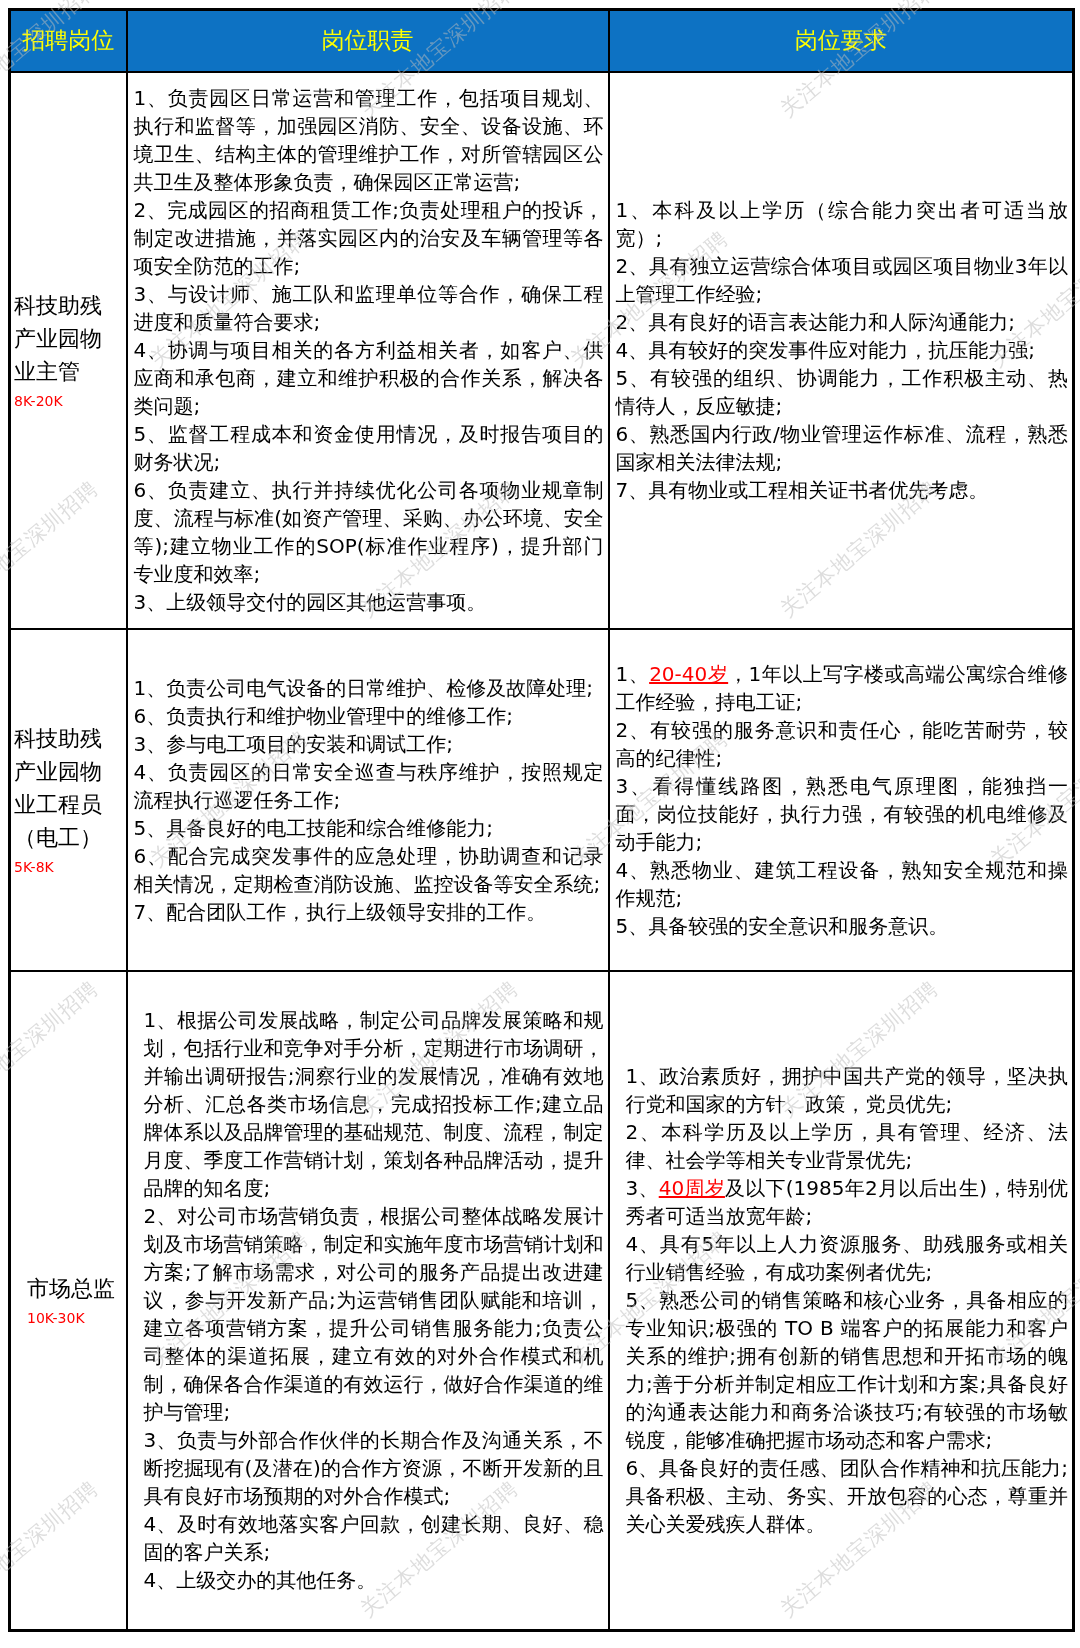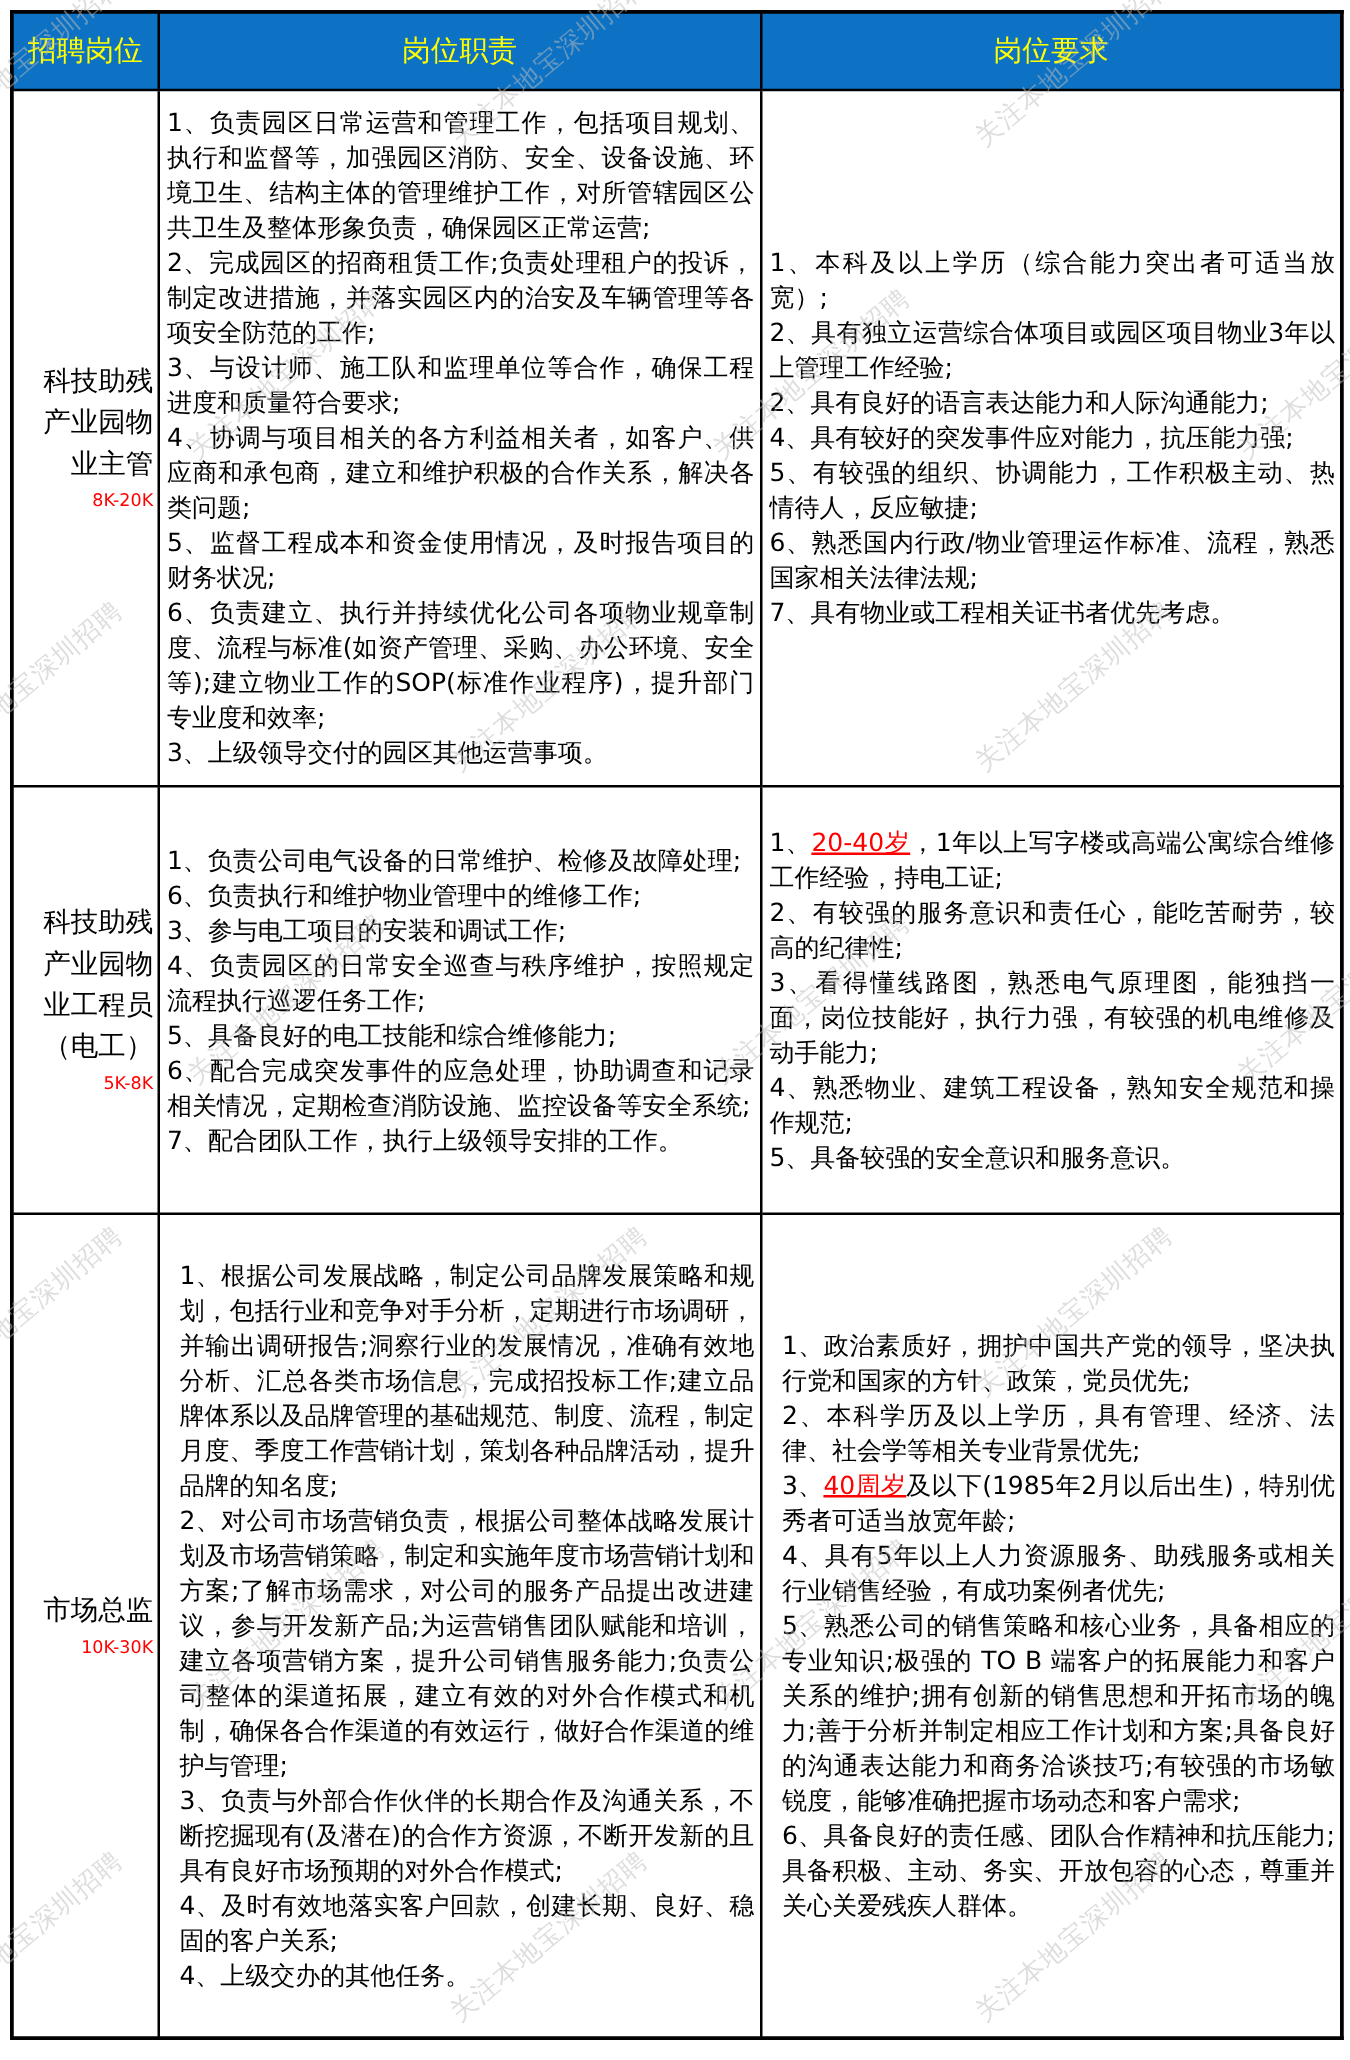--- a/index.html
+++ b/index.html
@@ -26,21 +26,21 @@
   thead th {
     background: #0d72c3;
     color: #ffff00;
     font-size: 23px;
     font-weight: normal;
     height: 62px;
     text-align: center;
     vertical-align: middle;
   }
   td.pos-cell {
-    text-align: right;
+    text-align: left;
     vertical-align: middle;
     padding: 4px 3px;
   }
   .pos-title {
     color: #000000;
     font-size: 22px;
     line-height: 1.5;
   }
   .pos-salary {
     color: #ff0000;

